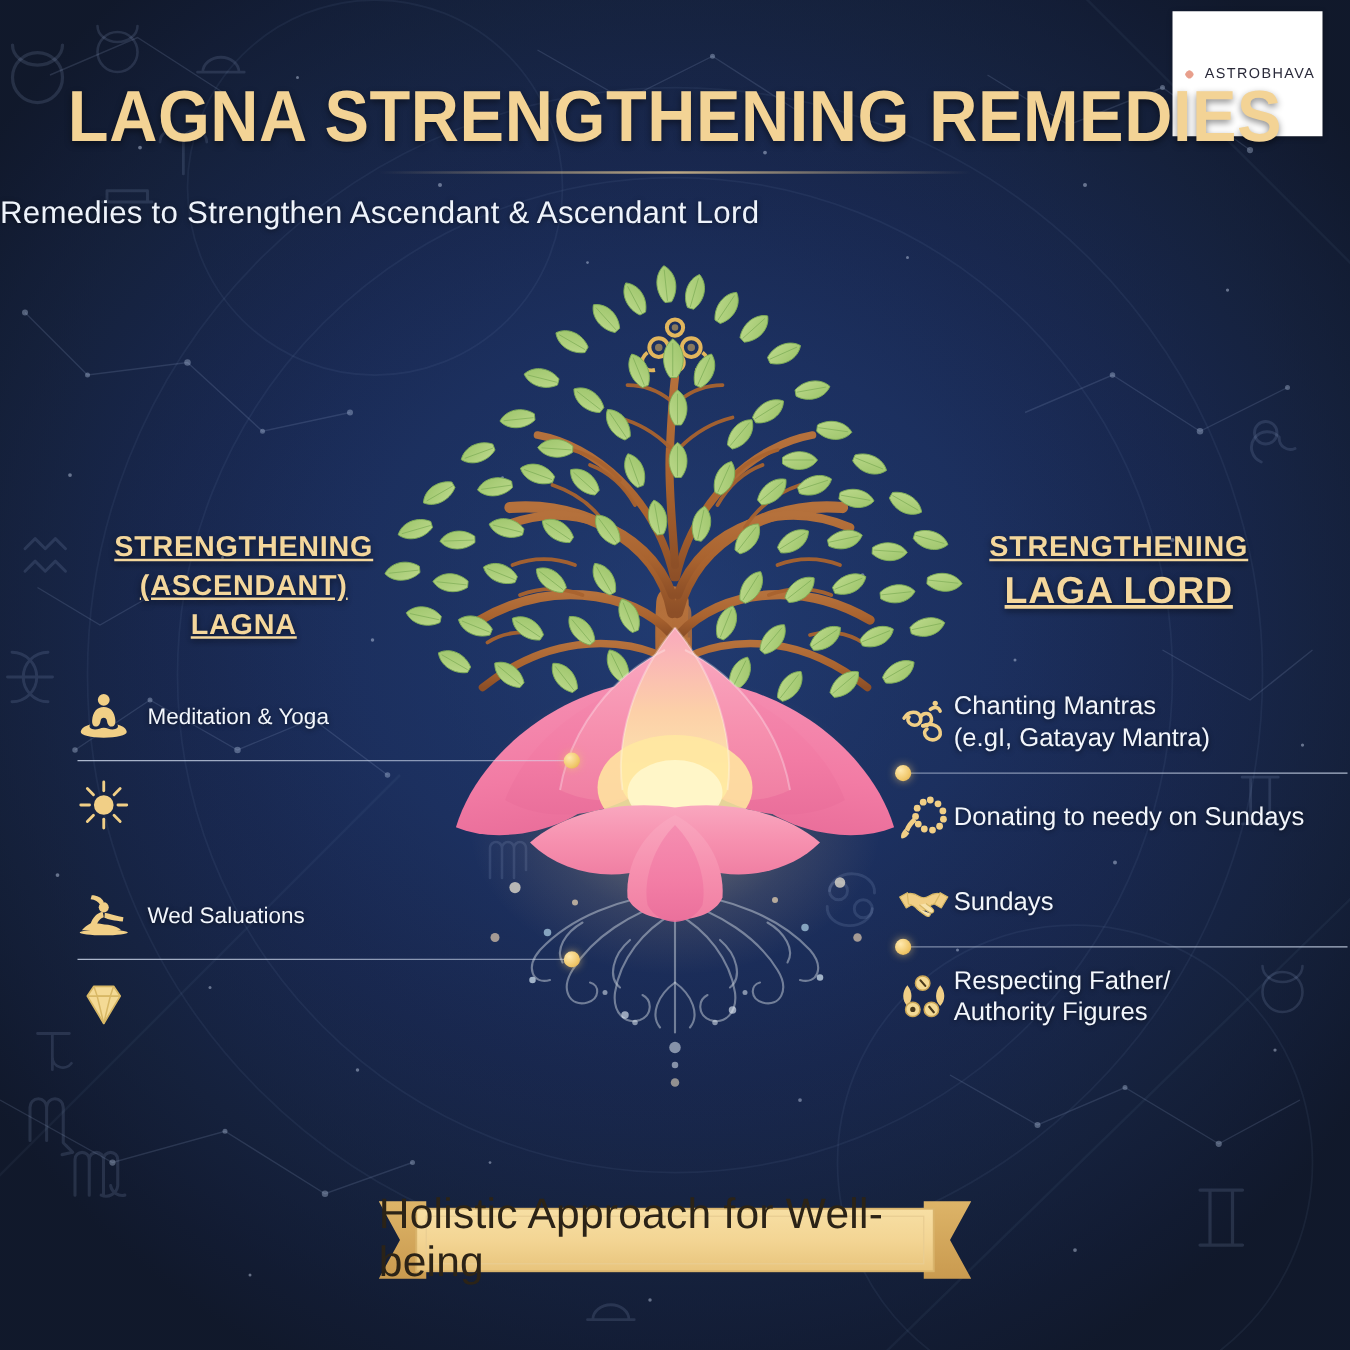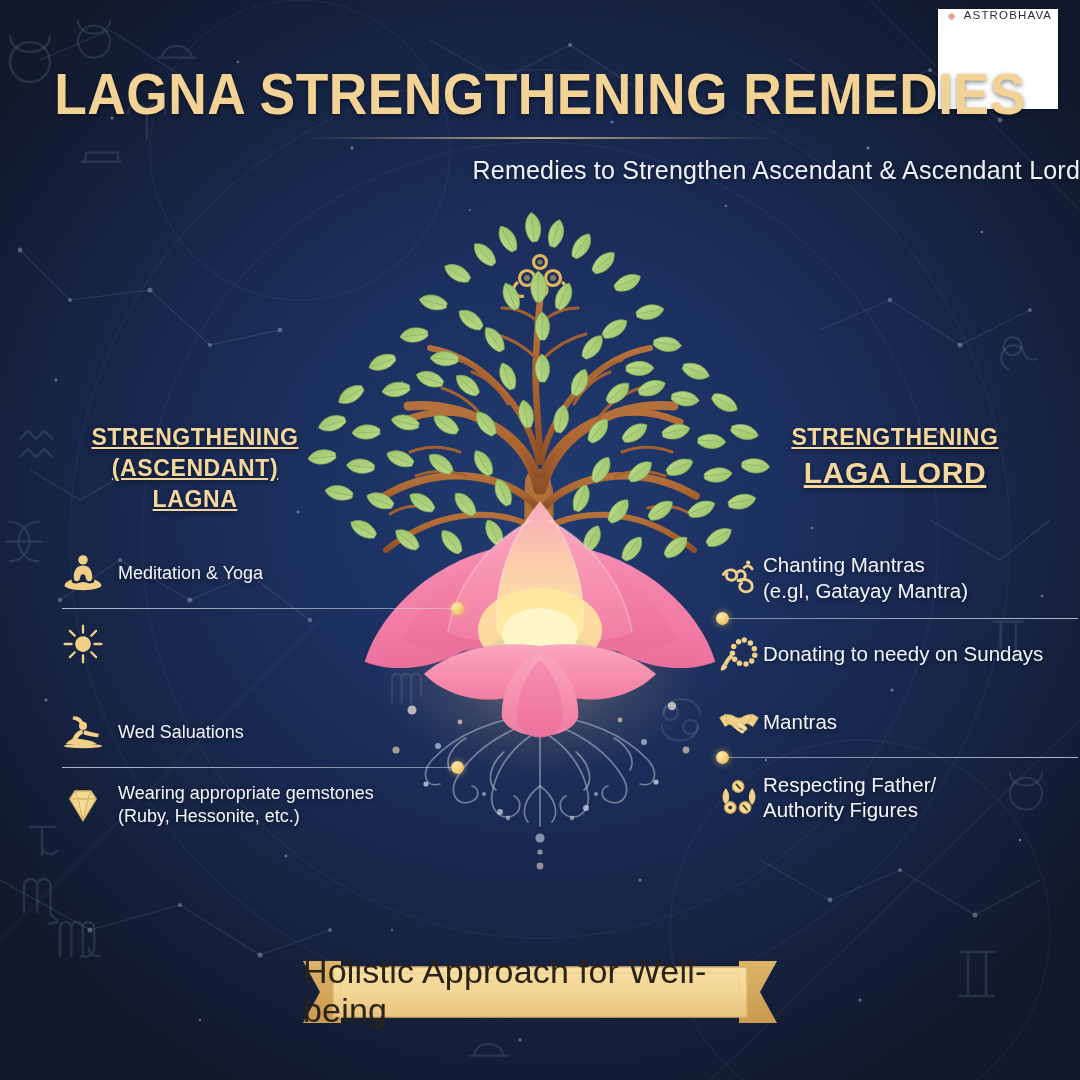--- a/index.html
+++ b/index.html
@@ -16,21 +16,21 @@
     background:
       radial-gradient(ellipse 62% 55% at 50% 46%, #1e3566 0%, #1b2e5c 38%, #18264b 62%, #152038 85%, #121a31 100%);
   }
   .bg-layer { position:absolute; inset:0; pointer-events:none; }
   .bg-layer svg { width:100%; height:100%; display:block; }
 
   
   #logo {
     position:absolute; left:938px; top:9px; width:120px; height:100px;
     background:#ffffff;
-    display:flex; align-items:flex-start; justify-content:center; gap:5px;
+    display:flex; align-items:center; justify-content:center; gap:5px;
     box-shadow:0 1px 5px rgba(0,0,0,.35);
   }
   #logo .mark { width:15px; height:15px; flex:0 0 auto; }
   #logo .word {
     font-size:11.5px; letter-spacing:1.15px; color:#2a2a3a; font-weight:500;
     white-space:nowrap;
   }
 
   
   #title {
@@ -39,21 +39,21 @@
     font-size:58px; font-weight:bold; letter-spacing:0.5px;
     color:#f3d395;
     text-shadow:0 2px 6px rgba(0,0,0,.45);
     transform:scaleX(0.92); transform-origin:50% 50%;
   }
   #title-rule {
     position:absolute; top:137px; left:303px; width:474px; height:2px;
     background:linear-gradient(to right, rgba(243,211,149,0) 0%, rgba(243,211,149,.75) 50%, rgba(243,211,149,0) 100%);
   }
   #subtitle {
-    position:absolute; top:156px; left:0; width:1080px; text-align:right;
+    position:absolute; top:156px; left:0; width:1080px; text-align:left;
     font-size:25px; color:#eef3fb; letter-spacing:.2px;
     text-shadow:0 1px 4px rgba(0,0,0,.5);
   }
 
   
   #art { position:absolute; left:300px; top:190px; width:480px; height:680px; }
   #art svg { width:100%; height:100%; display:block; }
 
   
   .col-head {
@@ -671,22 +671,20 @@
         <svg viewBox="0 0 48 48" xmlns="http://www.w3.org/2000/svg">
           <g>
             <path d="M9 17 L 15 8 L 33 8 L 39 17 L 24 42 Z" fill="#f4da95" stroke="#d8b866" stroke-width="1.6" stroke-linejoin="round"></path>
             <path d="M9 17 H 39" stroke="#d8b866" stroke-width="1.5"></path>
             <path d="M15 8 L 18 17 L 24 42" stroke="#d8b866" stroke-width="1.4" fill="none"></path>
             <path d="M33 8 L 30 17 L 24 42" stroke="#d8b866" stroke-width="1.4" fill="none"></path>
             <path d="M18 17 H 30" stroke="#d8b866" stroke-width="1.2"></path>
           </g>
         </svg>
       </span>
-      <span class="lbl">Wearing appropriate gemstones
-(Ruby, Hessonite, etc.)</span>
     </div>
   </div>
 
   <div class="col" id="col-right">
 
     <div class="row">
       <span class="ic">
         <svg viewBox="0 0 48 48" xmlns="http://www.w3.org/2000/svg">
           <g fill="none" stroke="#f1cf86" stroke-width="3.2" stroke-linecap="round" stroke-linejoin="round">
             <path d="M6 20 C 10 13 19 13 21 19 C 22.6 24 18 28 13 26 C 9.4 24.6 8.6 21 10.6 19"></path>
@@ -736,21 +734,21 @@
         <svg viewBox="0 0 48 48" xmlns="http://www.w3.org/2000/svg">
           <g fill="#f1cf86" stroke="#d8b866" stroke-width="1.1" stroke-linejoin="round">
             <path d="M2 19 L 9 15 L 15 25 L 8 29 Z"></path>
             <path d="M46 19 L 39 15 L 33 25 L 40 29 Z"></path>
             <path d="M9 16 C 13 15 17 16.6 20 18.6 C 22 20 26 20 28 18.6 C 31 16.6 35 15 39 16 L 34 25 C 31.4 25.6 28 28 26 30 C 24 32 21 32.6 19 30.6 C 17 28.6 13.6 26 10 25.4 Z"></path>
             <path d="M20 26 C 23 28.6 26 31 29 33 C 31 34.4 33.6 33.4 33 31 C 32.4 29 29 27 26 25" fill="#f7e2ab"></path>
             <path d="M17 29 C 20 31.6 23 34 26 36 C 28 37.4 30.6 36.4 30 34" fill="#f7e2ab"></path>
           </g>
         </svg>
       </span>
-      <span class="lbl">Mantras</span>
+      <span class="lbl">Sundays</span>
     </div>
 
     <div class="divider">
       <span class="ln"></span>
       <span class="dot"></span>
     </div>
 
     <div class="row">
       <span class="ic">
         <svg viewBox="0 0 48 48" xmlns="http://www.w3.org/2000/svg">

